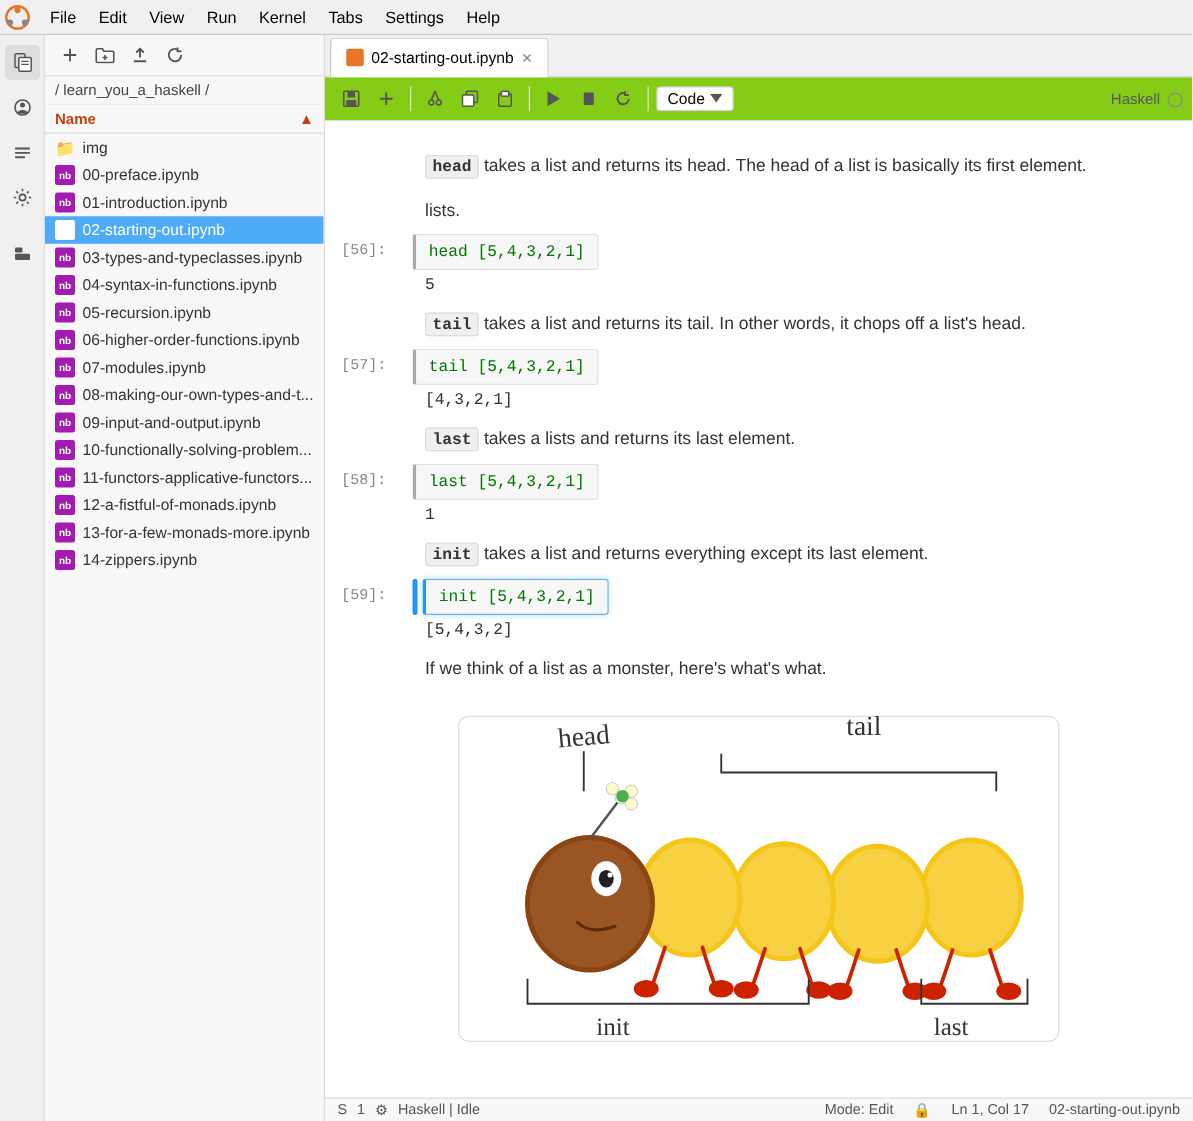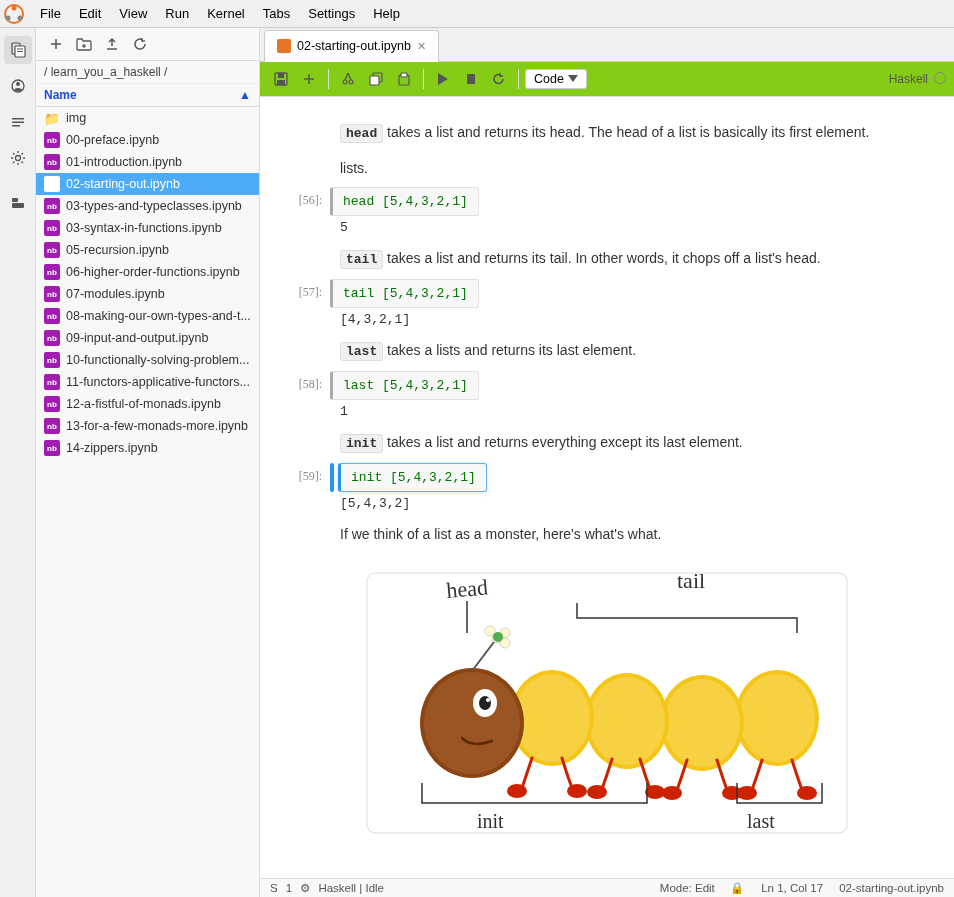--- a/index.html
+++ b/index.html
@@ -41,21 +41,21 @@
     }
     .file-toolbar-btn {
       width: 24px; height: 24px; display: flex; align-items: center; justify-content: center;
       border: none; background: transparent; cursor: pointer; border-radius: 3px; font-size: 13px; color: #555;
     }
 
     .breadcrumb { font-size: 12px; color: #444; padding: 4px 8px; border-bottom: 1px solid #eee; }
 
     .file-header {
       display: flex; align-items: center; justify-content: space-between;
-      padding: 4px 8px; font-size: 12px; font-weight: 600; color: #1d4ed8; border-bottom: 1px solid #ddd;
+      padding: 4px 8px; font-size: 12px; font-weight: 600; color: #c2410c; border-bottom: 1px solid #ddd;
     }
     .file-header-sort { cursor: pointer; }
 
     .file-list { overflow-y: auto; flex: 1; }
     .file-item {
       display: flex; align-items: center; padding: 3px 8px; cursor: pointer; gap: 6px;
       font-size: 12.5px; color: #333;
     }
     .file-item.active { background: #4dabf7; color: white; }
     .file-item.active .file-icon { filter: brightness(10); }
@@ -94,33 +94,33 @@
       width: 26px; height: 26px; display: flex; align-items: center; justify-content: center;
       border: 1px solid transparent; border-radius: 3px; cursor: pointer; background: transparent;
       font-size: 14px; color: #555;
     }
     .nb-separator { width: 1px; height: 20px; background: #ddd; margin: 0 4px; }
     .nb-mode-select {
       display: flex; align-items: center; gap: 4px; border: 1px solid #ccc; border-radius: 3px;
       padding: 2px 8px; cursor: pointer; font-size: 12.5px; background: white;
     }
     .nb-spacer { flex: 1; }
-    .nb-kernel { font-size: 12px; color: #555; display: flex; align-items: flex-start; gap: 6px; }
+    .nb-kernel { font-size: 12px; color: #555; display: flex; align-items: flex-end; gap: 6px; }
     .kernel-circle {
       width: 12px; height: 12px; border-radius: 50%; border: 1.5px solid #888;
     }
 
     
     .notebook-content { flex: 1; overflow-y: auto; padding: 16px 0; background: white; }
 
     
     .cell { display: flex; margin: 4px 0; }
     .cell-prompt {
-      width: 70px; text-align: right; padding-right: 8px; font-size: 12px;
-      color: #888; font-family: Liberation Serif, serif; flex-shrink: 0; padding-top: 6px;
+      width: 70px; text-align: center; padding-right: 8px; font-size: 12px;
+      color: #888; font-family: Liberation Mono, monospace; flex-shrink: 0; padding-top: 6px;
     }
     .cell-body { flex: 1; max-width: 860px; }
 
     .code-cell {
       background: #f7f7f7; border: 1px solid #e0e0e0; border-radius: 3px;
       padding: 6px 10px; font-family: 'Courier New', monospace; font-size: 13px;
       min-height: 28px;
     }
     .code-cell.active {
       border-color: #66afe9; border-left: 3px solid #2196f3;
@@ -284,21 +284,21 @@
             <div class="file-item active">
               <div class="notebook-icon file-icon">nb</div>
               <span>02-starting-out.ipynb</span>
             </div>
             <div class="file-item">
               <div class="notebook-icon file-icon">nb</div>
               <span>03-types-and-typeclasses.ipynb</span>
             </div>
             <div class="file-item">
               <div class="notebook-icon file-icon">nb</div>
-              <span>03-syntax-in-functions.ipynb</span>
+              <span>04-syntax-in-functions.ipynb</span>
             </div>
             <div class="file-item">
               <div class="notebook-icon file-icon">nb</div>
               <span>05-recursion.ipynb</span>
             </div>
             <div class="file-item">
               <div class="notebook-icon file-icon">nb</div>
               <span>06-higher-order-functions.ipynb</span>
             </div>
             <div class="file-item">

